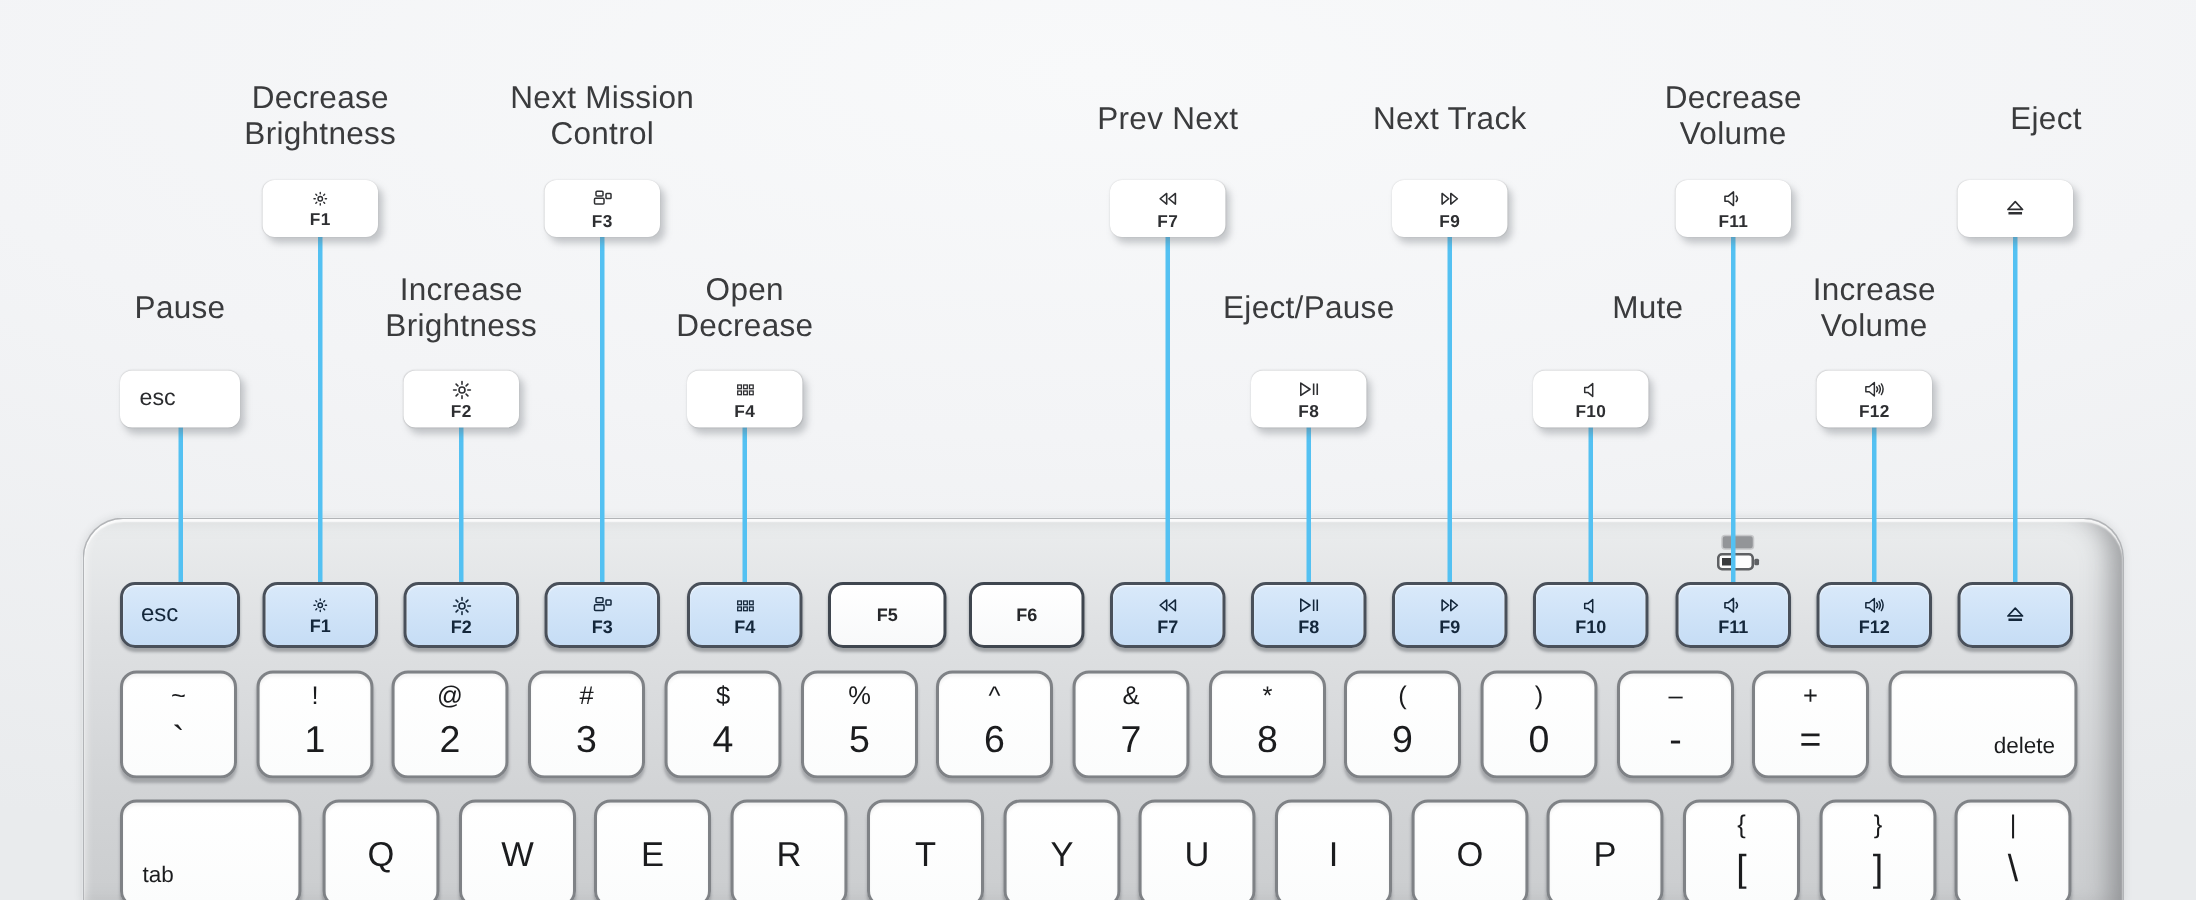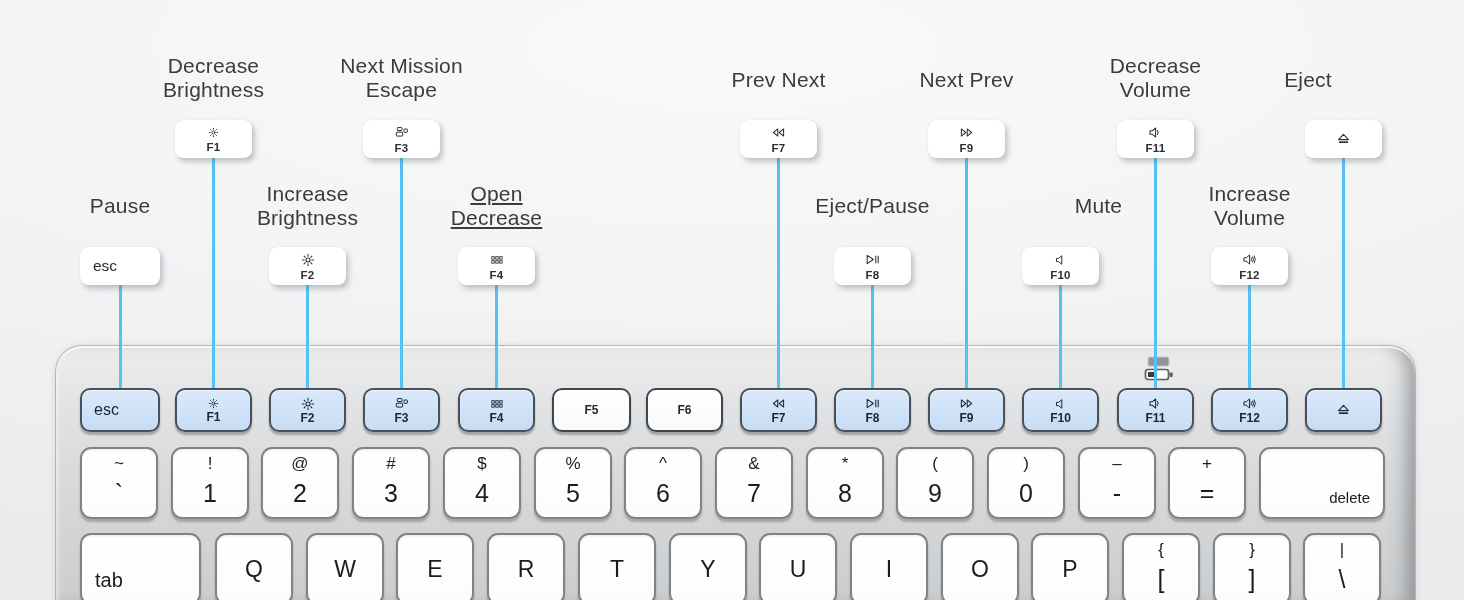--- a/index.html
+++ b/index.html
@@ -55,21 +55,21 @@
   
   .white-key{
     position:absolute; height:72px; border-radius:11px; box-sizing:border-box;
     background:linear-gradient(180deg,#ffffff 0%,#fbfcfc 100%);
     border:2px solid #7f8286; color:#1b1c1e;
     box-shadow: 0 3px 2px rgba(74,77,82,.35), inset 0 2px 2px rgba(0,0,0,.05);
   }
   .white-key .shift{position:absolute; top:5px; left:0; width:100%; text-align:center; font-size:17px; line-height:20px;}
   .white-key .main{position:absolute; top:29px; left:0; width:100%; text-align:center; font-size:25px; line-height:30px;}
   .white-key .center{position:absolute; inset:0; display:flex; align-items:center; justify-content:center; font-size:23px;}
-  .white-key .corner-left{position:absolute; left:13px; bottom:11px; font-size:20px;}
+  .white-key .corner-left{position:absolute; left:13px; bottom:11px; font-size:15px;}
   .white-key .corner-right{position:absolute; right:13px; bottom:11px; font-size:15px;}
 </style>
 </head>
 <body>
 
 <div id="stage">
   <div class="keyboard">
     <div class="battery" style="left:1085px; top:10px;">
       <svg width="36" height="27" viewBox="0 0 36 27">
         <rect x="7" y="1" width="21" height="9" rx="2" fill="#939598" stroke="#c6c7c9" stroke-width="1"></rect>
@@ -334,33 +334,33 @@
         <span class="icon">
           <svg width="16" height="16" viewBox="0 0 24 24" fill="none" stroke="currentColor" stroke-width="1.6" stroke-linecap="round">
             <circle cx="12" cy="12" r="3"></circle>
             <path d="M12 3.6V6.2M12 17.8V20.4M3.6 12H6.2M17.8 12H20.4M6.1 6.1l1.8 1.8M16.1 7.9l1.8-1.8M6.1 17.9l1.8-1.8M16.1 16.1l1.8 1.8"></path>
           </svg>
         </span>
         <span class="flabel">F2</span>
       </div>
       <div class="callout-label" style="left: 401.5px; top: 54px;">
         <div>Next Mission</div>
-        <div>Escape</div>
+        <div>Control</div>
       </div>
       <div class="callout-key" style="left: 363px; top: 120px; width: 77px;">
         <span class="icon">
           <svg width="16" height="16" viewBox="0 0 24 24" fill="none" stroke="currentColor" stroke-width="1.5">
             <rect x="5" y="3.8" width="7" height="4.6" rx="1"></rect>
             <rect x="15" y="6" width="5" height="5" rx="0.8"></rect>
             <rect x="3.5" y="10.8" width="9.5" height="5.8" rx="1"></rect>
           </svg>
         </span>
         <span class="flabel">F3</span>
       </div>
-      <div class="callout-label" style="left: 496.5px; top: 182px; text-decoration: underline;">
+      <div class="callout-label" style="left: 496.5px; top: 182px;">
         <div>Open</div>
         <div>Decrease</div>
       </div>
       <div class="callout-key" style="left: 458px; top: 247px; width: 77px;">
         <span class="icon">
           <svg width="16" height="16" viewBox="0 0 24 24" fill="none" stroke="currentColor" stroke-width="1.3">
             <rect x="4.2" y="7" width="3.7" height="3.7"></rect>
             <rect x="10.1" y="7" width="3.7" height="3.7"></rect>
             <rect x="16" y="7" width="3.7" height="3.7"></rect>
             <rect x="4.2" y="13" width="3.7" height="3.7"></rect>
@@ -388,21 +388,21 @@
       <div class="callout-key" style="left: 834px; top: 247px; width: 77px;">
         <span class="icon">
           <svg width="17" height="17" viewBox="0 0 24 24" fill="none" stroke="currentColor" stroke-width="1.5" stroke-linejoin="round">
             <path d="M4.5 6.2L13.2 12L4.5 17.8Z"></path>
             <path d="M16.6 6.6V17.4M20 6.6V17.4"></path>
           </svg>
         </span>
         <span class="flabel">F8</span>
       </div>
       <div class="callout-label" style="left: 966.5px; top: 68px;">
-        <div>Next Prev</div>
+        <div>Next Track</div>
       </div>
       <div class="callout-key" style="left: 928px; top: 120px; width: 77px;">
         <span class="icon">
           <svg width="17" height="17" viewBox="0 0 24 24" fill="none" stroke="currentColor" stroke-width="1.5" stroke-linejoin="round">
             <path d="M4.8 7L11 12L4.8 17Z"></path>
             <path d="M13 7L19.2 12L13 17Z"></path>
           </svg>
         </span>
         <span class="flabel">F9</span>
       </div>
@@ -436,21 +436,21 @@
       </div>
       <div class="callout-key" style="left: 1211px; top: 247px; width: 77px;">
         <span class="icon">
           <svg width="18" height="17" viewBox="0 0 24 24" fill="none" stroke="currentColor" stroke-width="1.4" stroke-linejoin="round">
             <path d="M3.4 9.6H6.6L11.4 5.6V18.4L6.6 14.4H3.4Z"></path>
             <path d="M13.6 9.8Q15.4 12 13.6 14.2M15.8 8.4Q18.3 12 15.8 15.6M18 7Q21.3 12 18 17" stroke-linecap="round"></path>
           </svg>
         </span>
         <span class="flabel">F12</span>
       </div>
-      <div class="callout-label" style="left: 1308px; top: 68px;">
+      <div class="callout-label" style="left: 1364px; top: 68px;">
         <div>Eject</div>
       </div>
       <div class="callout-key" style="left: 1305px; top: 120px; width: 77px;">
         <span class="icon">
           <svg width="17" height="17" viewBox="0 0 24 24" fill="none" stroke="currentColor" stroke-width="1.6" stroke-linejoin="round">
             <path d="M12 4.9L18.9 12.2H5.1Z"></path>
             <path d="M5.6 15.8H18.4" stroke-width="2.3"></path>
           </svg>
         </span>
       </div>

